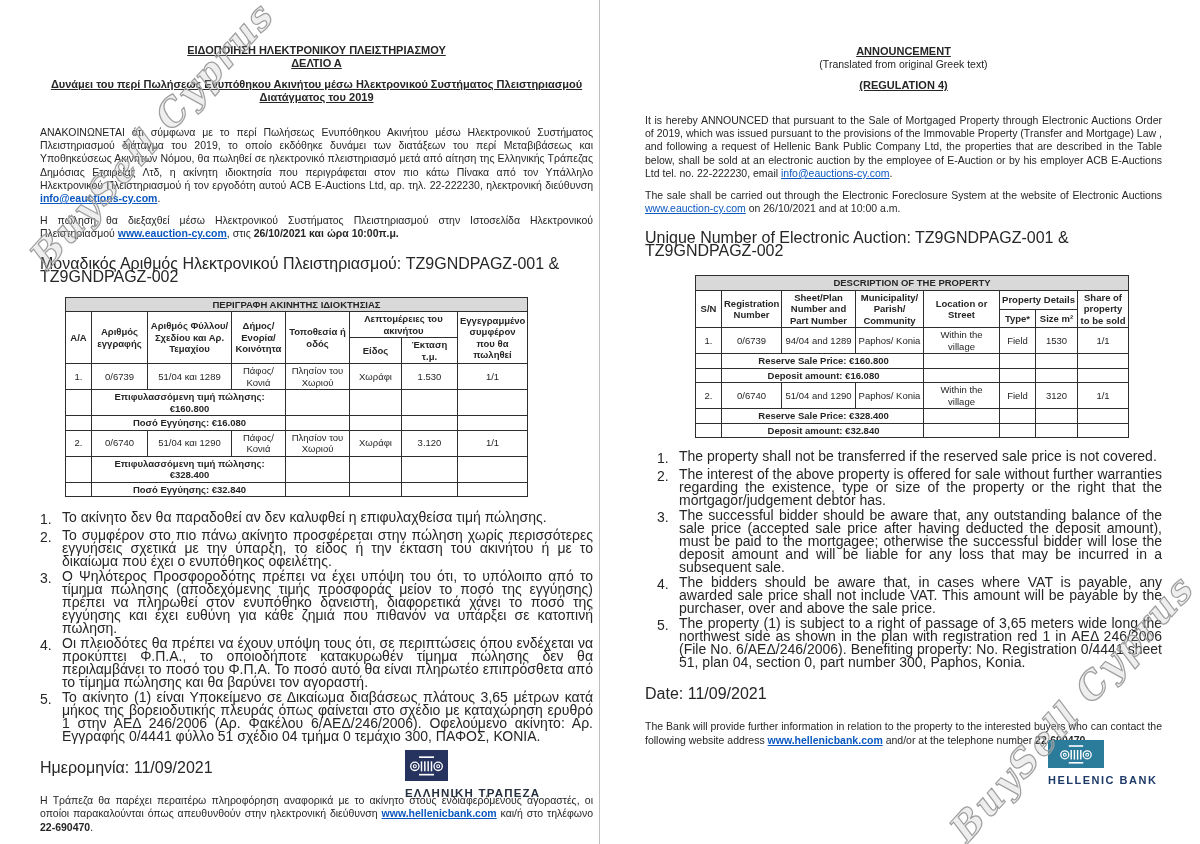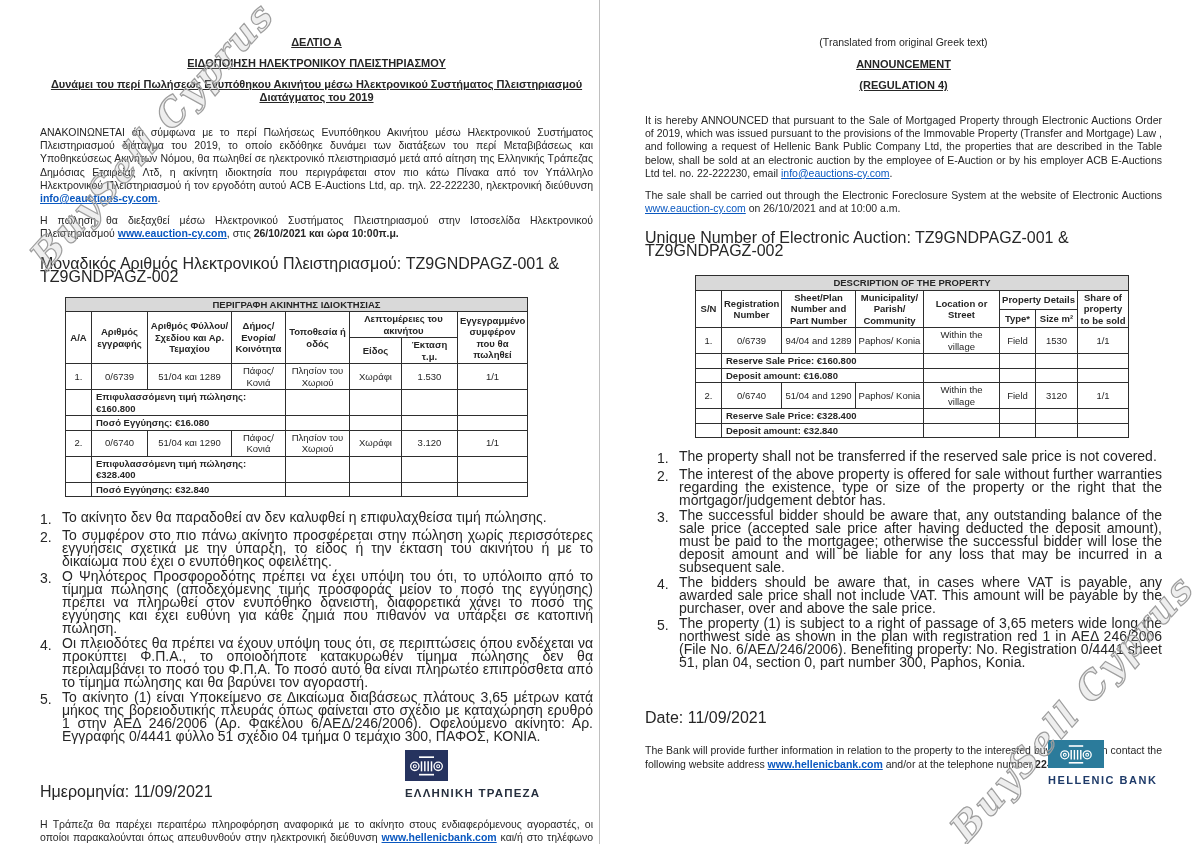--- a/index.html
+++ b/index.html
@@ -17,35 +17,35 @@
   .divider { position: absolute; left: 599px; top: 0; width: 1px; height: 844px; background: #bfbfbf; }
 
   .c { text-align: center; }
   .heading { font-weight: bold; text-decoration: underline; font-size: 11px; line-height: 13px; }
   .heading-plain { font-size: 10.5px; line-height: 13px; }
   .mt8  { margin-top: 8px; }
   .mt9  { margin-top: 9px; }
   .mt16 { margin-top: 16px; }
   .mt20 { margin-top: 20px; }
   .mt22 { margin-top: 22px; }
-  .mt26 { margin-top: 42px; }
+  .mt26 { margin-top: 18px; }
 
   p.body { font-size: 10.5px; line-height: 13.2px; text-align: justify; }
   .plain-line { font-size: 16px; line-height: 13px; }
   .link { color: #0a58c0; text-decoration: underline; }
   .b { font-weight: bold; }
 
   table { border-collapse: collapse; font-size: 9.5px; table-layout: fixed; }
   .gtable { margin: 14px 0 0 25px; width: 462px; padding-left: 23px; }
   .etable { margin: 18px 8px 0 50px; width: 433px; }
   td, th { border: 1px solid #2e2e2e; text-align: center; vertical-align: middle; padding: 1px 2px; line-height: 11.5px; height: 13px; }
   table { border: 1.5px solid #1f1f1f; }
   .t-title { background: #d9d9d9; font-weight: bold; }
   th { font-weight: bold; }
-  .sub { text-align: left; font-weight: bold; padding-left: 4px; }
+  .sub { text-align: center; font-weight: bold; padding-left: 4px; }
 
   .notes { margin-top: 14px; counter-reset: n; font-size: 14px; }
   .notes-right { margin-top: 12px; margin-left: 12px; }
   .note { display: flex; margin-bottom: 2px; }
   .note-num { flex: 0 0 22px; width: 22px; }
   .note-num::before { counter-increment: n; content: counter(n) "."; }
   .note-text { flex: 1; text-align: justify; line-height: 13px; }
 
   .logo { position: absolute; display: flex; flex-direction: column; align-items: flex-start; }
   .logo-left  { left: 405px; top: 750px; }
@@ -71,22 +71,22 @@
     pointer-events: none;
     z-index: 9;
   }
   .wm-1 { left: 152px;  top: 135px; }
   .wm-2 { left: 1072px; top: 708px; }
 </style>
 </head>
 <body>
 
 <div class="page page-left">
+  <div class="c heading mt8">ΕΙΔΟΠΟΙΗΣΗ  ΗΛΕΚΤΡΟΝΙΚΟΥ ΠΛΕΙΣΤΗΡΙΑΣΜΟΥ</div>
   <div class="c heading">ΔΕΛΤΙΟ Α</div>
-  <div class="c heading mt8">ΕΙΔΟΠΟΙΗΣΗ  ΗΛΕΚΤΡΟΝΙΚΟΥ ΠΛΕΙΣΤΗΡΙΑΣΜΟΥ</div>
   <div class="c heading mt8">
     <span>Δυνάμει του περί Πωλήσεως Ενυπόθηκου Ακινήτου μέσω Ηλεκτρονικού Συστήματος Πλειστηριασμού</span><br>
     <span>Διατάγματος του 2019</span>
   </div>
 
   <p class="body mt22"><span>ΑΝΑΚΟΙΝΩΝΕΤΑΙ ότι σύμφωνα με το περί Πωλήσεως Ενυπόθηκου Ακινήτου μέσω Ηλεκτρονικού Συστήματος  Πλειστηριασμού διάταγμα του 2019, το οποίο εκδόθηκε δυνάμει των διατάξεων του περί Μεταβιβάσεως και Υποθηκεύσεως Ακινήτων Νόμου, θα πωληθεί σε ηλεκτρονικό πλειστηριασμό μετά από αίτηση της Ελληνικής Τράπεζας Δημόσιας Εταιρείας Λτδ, η ακίνητη ιδιοκτησία που περιγράφεται στον πιο κάτω Πίνακα από τον Υπάλληλο Ηλεκτρονικού Πλειστηριασμού ή τον εργοδότη αυτού ACB E-Auctions Ltd, αρ. τηλ. 22-222230, ηλεκτρονική διεύθυνση </span><span class="link b">info@eauctions-cy.com</span><span>.</span></p>
 
   <p class="body mt9"><span>Η πώληση θα διεξαχθεί μέσω Ηλεκτρονικού Συστήματος Πλειστηριασμού στην Ιστοσελίδα Ηλεκτρονικού Πλειστηριασμού </span><span class="link b">www.eauction-cy.com</span><span>, στις </span><span class="b">26/10/2021 και ώρα 10:00π.μ.</span></p>
 
   <div class="plain-line mt16">Μοναδικός Αριθμός Ηλεκτρονικού Πλειστηριασμού: TZ9GNDPAGZ-001 &amp; TZ9GNDPAGZ-002</div>
@@ -198,22 +198,22 @@
   </div>
 
   <div class="plain-line mt26">Ημερομηνία: 11/09/2021</div>
 
   <p class="body mt20"><span>Η Τράπεζα θα παρέχει περαιτέρω πληροφόρηση αναφορικά με το ακίνητο στους ενδιαφερόμενους αγοραστές, οι οποίοι παρακαλούνται όπως απευθυνθούν στην ηλεκτρονική διεύθυνση </span><span class="link b">www.hellenicbank.com</span><span> και/ή στο τηλέφωνο </span><span class="b">22-690470</span><span>.</span></p>
 
   <p class="body b mt9">Σημειώνεται ότι, όποιος προτίθεται να πλειοδοτήσει στον πλειστηριασμό, θα πρέπει να εγγραφεί και να καταβάλει το ποσό εγγύησης το αργότερο μέχρι τις 15:00μ.μ., δύο (2) πλήρεις εργάσιμες ημέρες πριν την ορισθείσα ημερομηνία του πλειστηριασμού.</p>
 </div>
 
 <div class="page page-right">
+  <div class="c heading mt9">ANNOUNCEMENT</div>
   <div class="c heading-plain">(Translated from original Greek text)</div>
-  <div class="c heading mt9">ANNOUNCEMENT</div>
   <div class="c heading mt8">(REGULATION 4)</div>
 
   <p class="body mt22"><span>It is hereby ANNOUNCED that pursuant to the Sale of Mortgaged Property through Electronic Auctions Order of 2019, which was issued pursuant to the provisions of the  Immovable Property (Transfer and Mortgage) Law , and  following a request of Hellenic Bank Public Company Ltd, the properties that are described in the Table below, shall be sold at an electronic auction by the employee of E-Auction or by his employer ACB E-Auctions Ltd tel. no. 22-222230, email </span><span class="link">info@eauctions-cy.com</span><span>.</span></p>
 
   <p class="body mt9"><span>The sale shall be carried out through the Electronic Foreclosure System at the website of Electronic Auctions </span><span class="link">www.eauction-cy.com</span><span> on 26/10/2021 and at 10:00 a.m.</span></p>
 
   <div class="plain-line mt16">Unique Number of Electronic Auction: TZ9GNDPAGZ-001 &amp; TZ9GNDPAGZ-002</div>
 
   <table class="etable">
     <colgroup>

